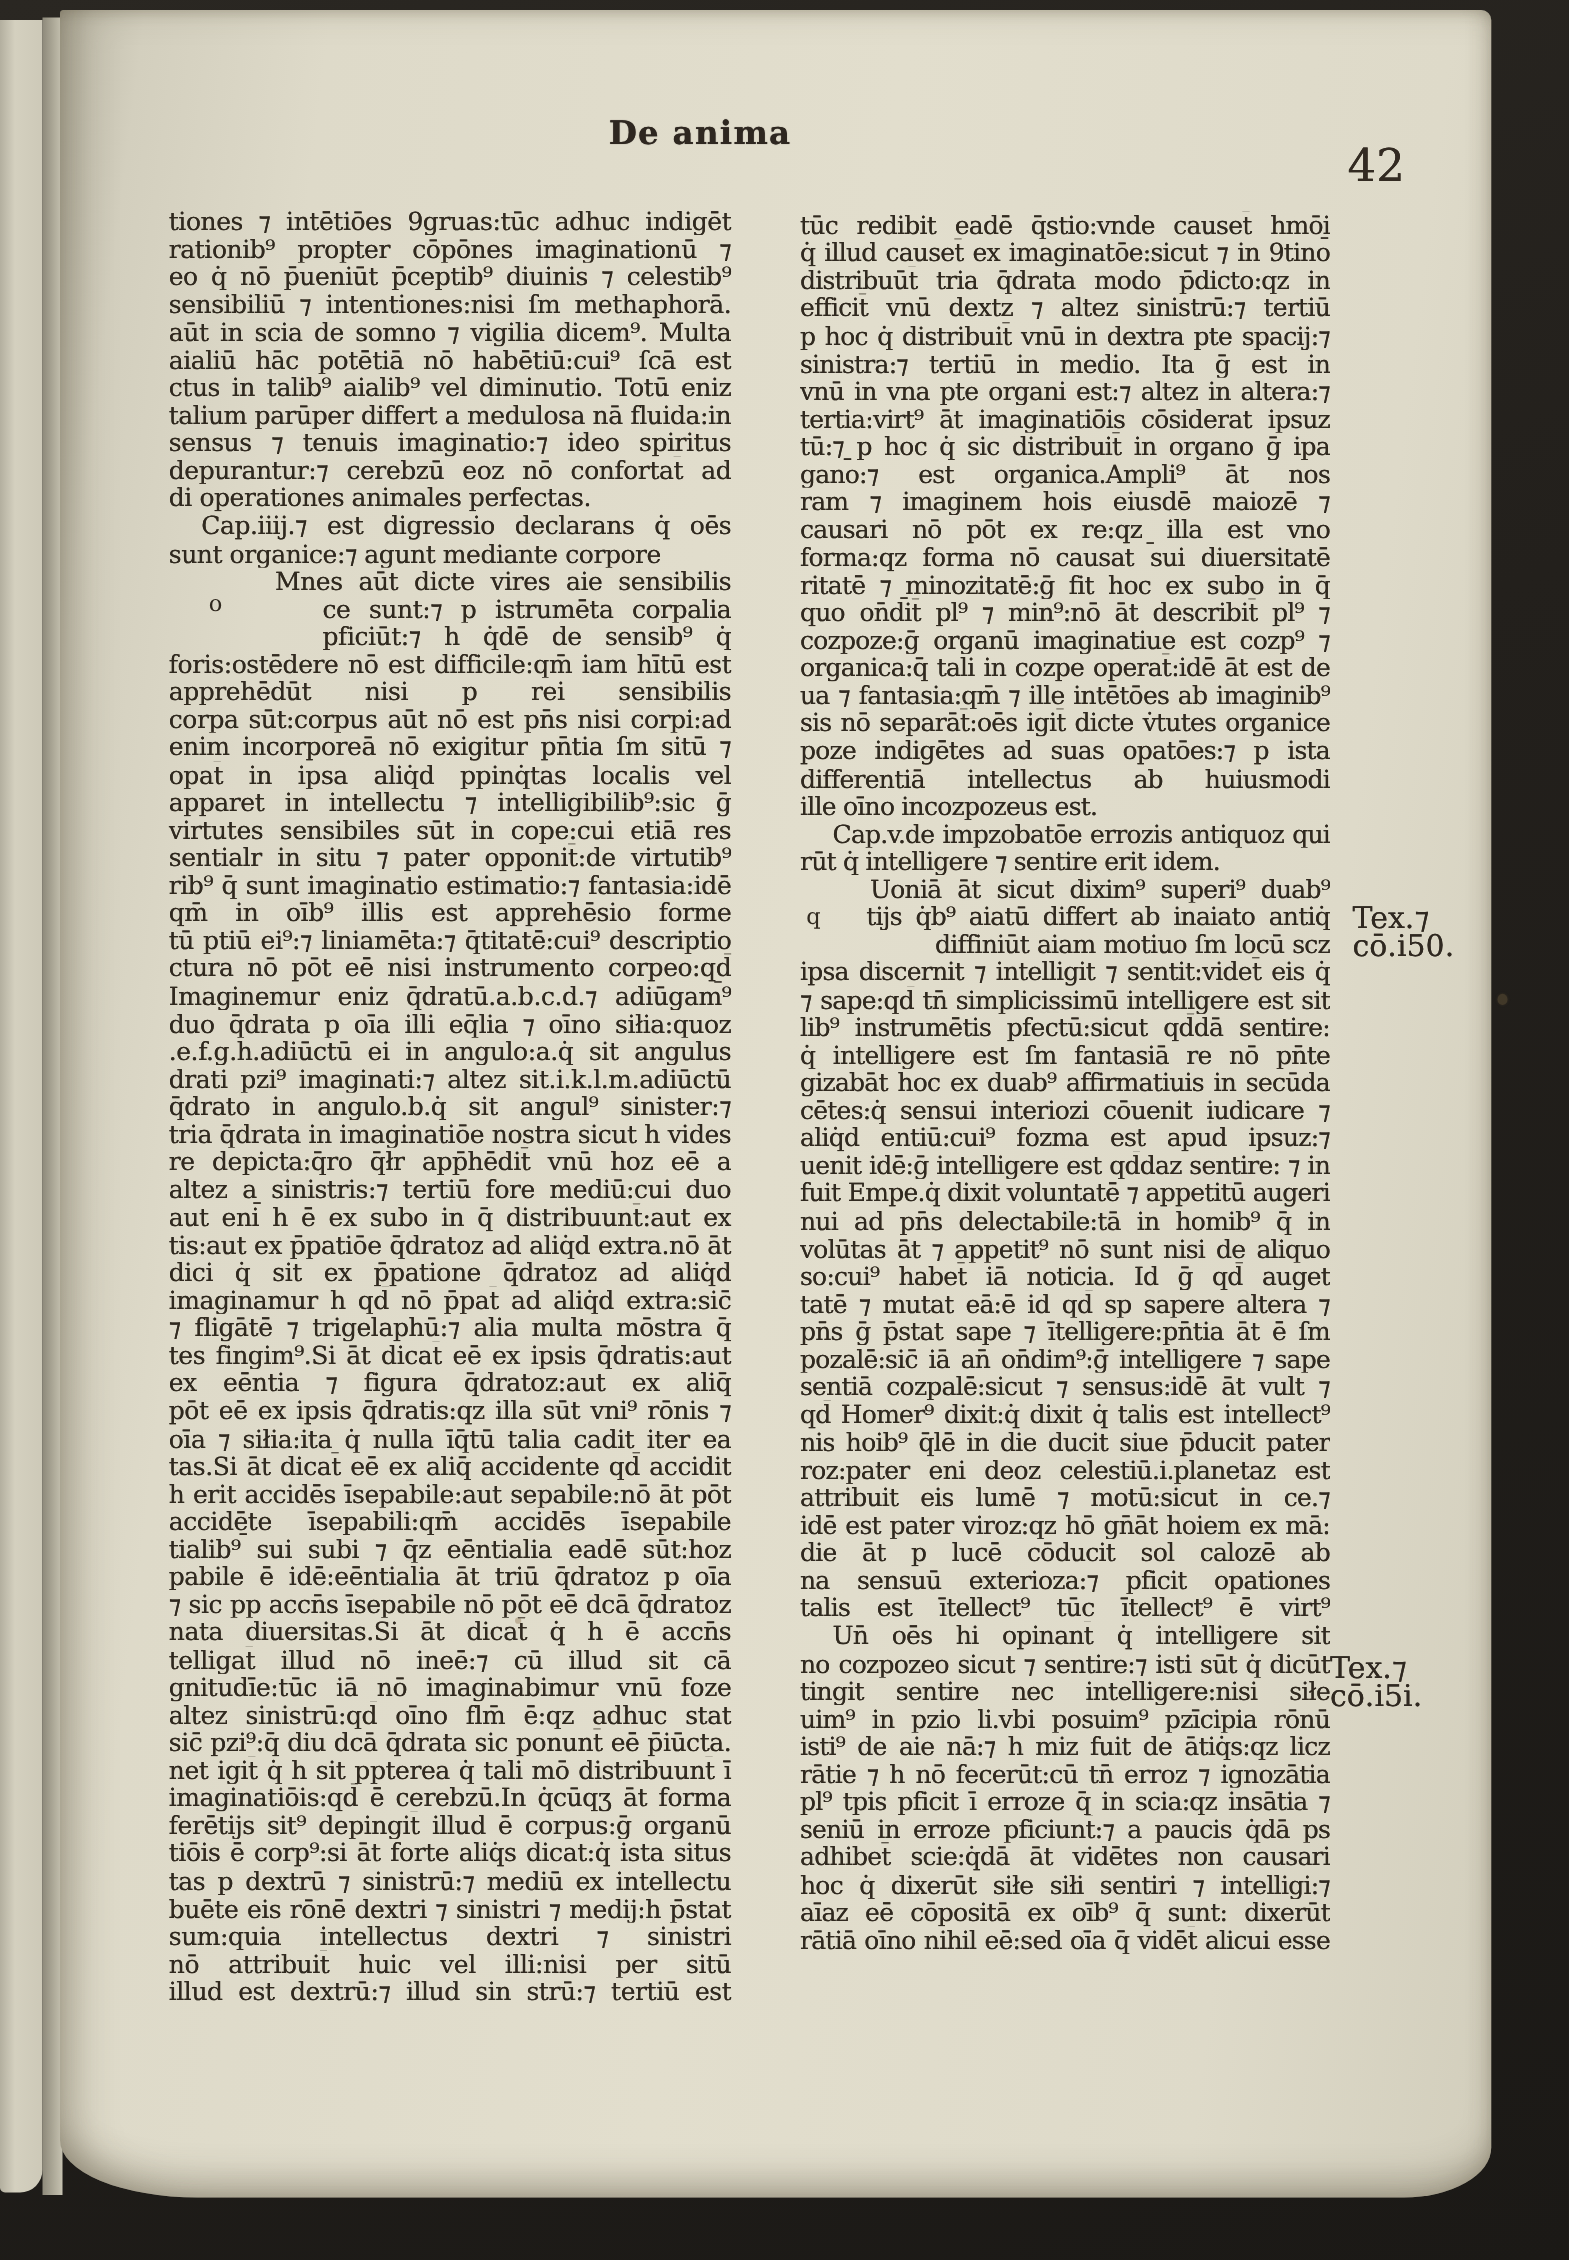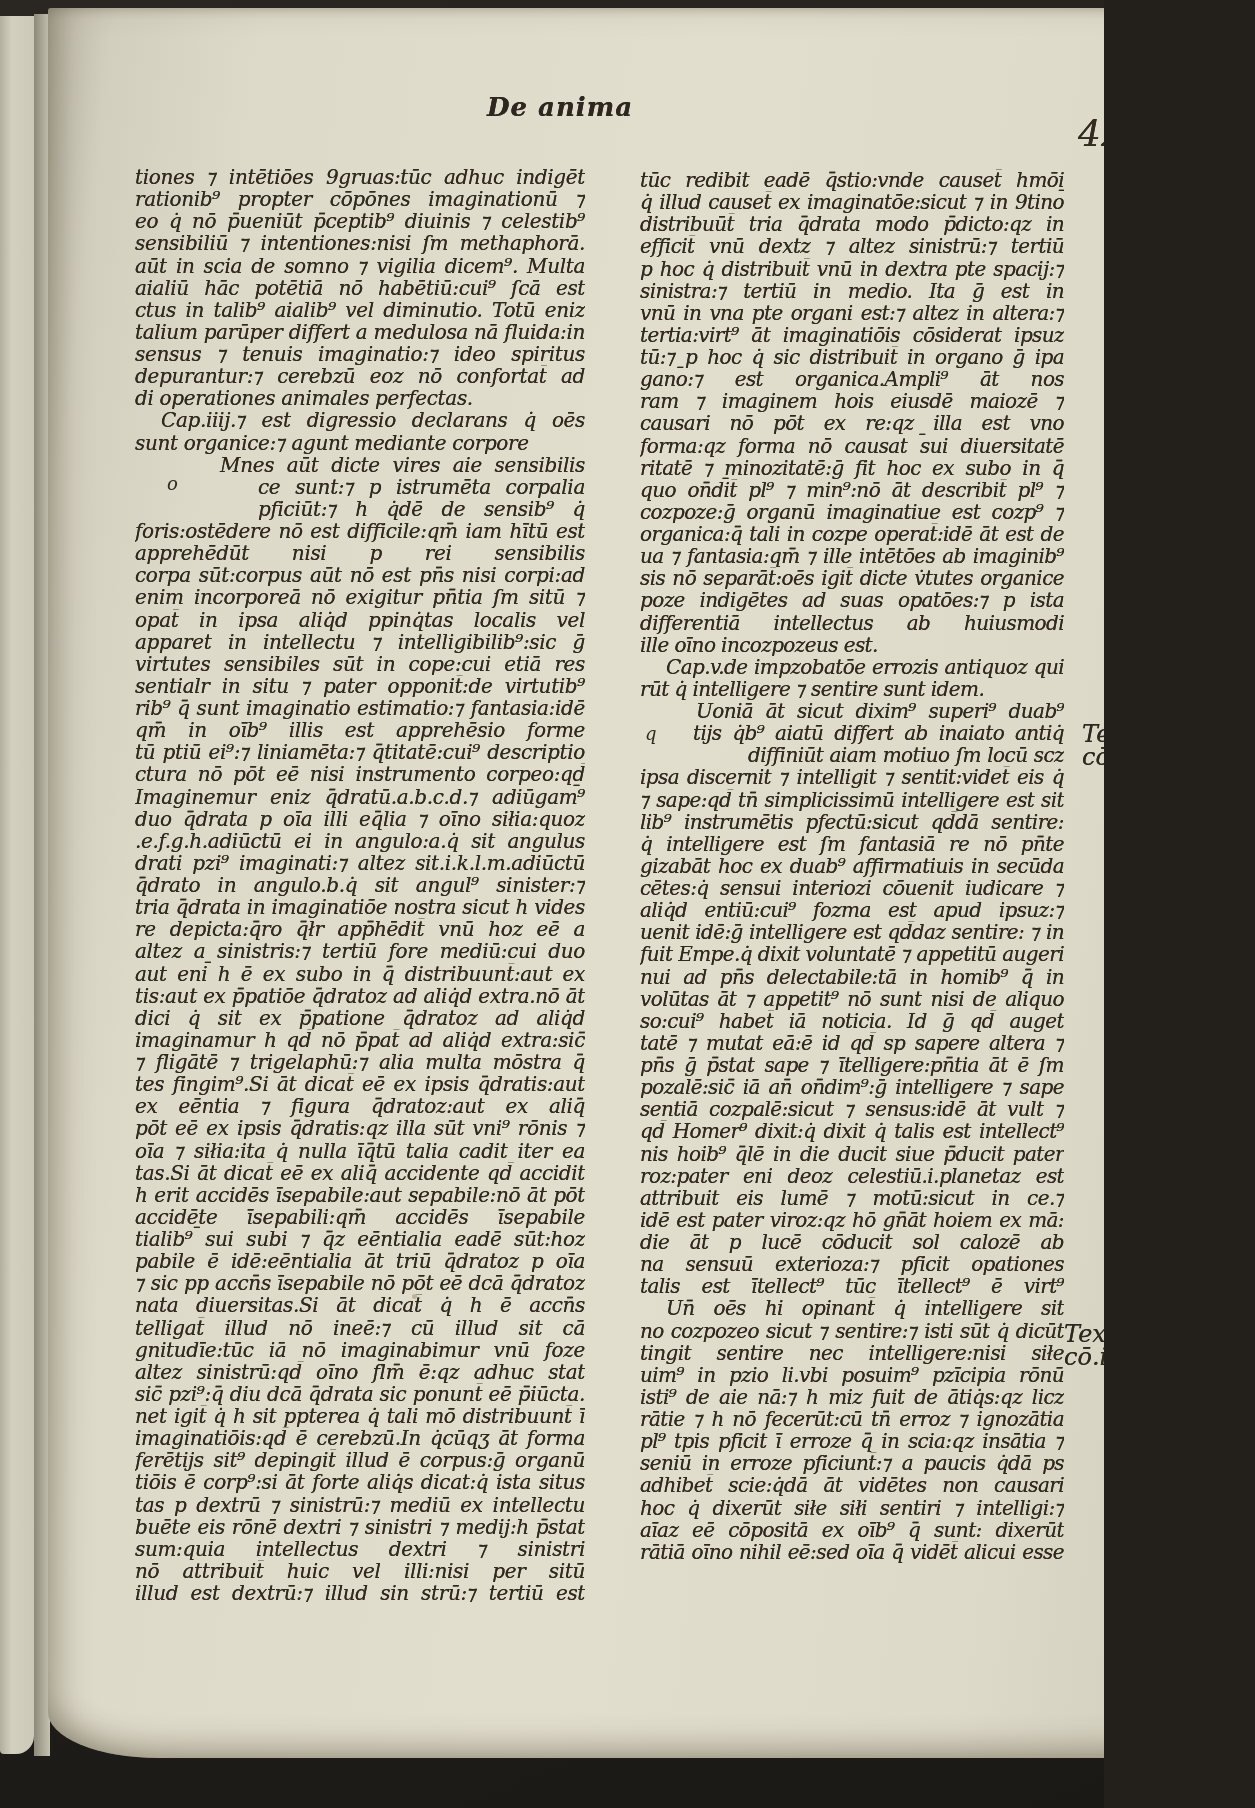--- a/index.html
+++ b/index.html
@@ -2,23 +2,22 @@
 <html><head>
 <meta charset="utf-8">
 <style>
   html,body{margin:0;padding:0;}
   body{
     width:1255px;height:1808px;
     background:#23201c;
     font-family:"DejaVu Serif","DejaVu Sans",serif;
   }
   #screen{
-    position:relative;width:1104px;height:1808px;overflow:hidden;
+    position:relative;width:1255px;height:1808px;overflow:hidden;
     background:linear-gradient(160deg,#2a2722 0%,#23201c 40%,#1b1916 100%);
-    font-style:italic;
   }
   
   .under-edge{
     position:absolute;left:0;top:16px;width:34px;height:1738px;
     background:linear-gradient(90deg,#b3af9f 0%,#d4d0bf 35%,#cdc9b8 100%);
     border-radius:0 0 18px 4px;
   }
   .gutter-crease{
     position:absolute;left:34px;top:14px;width:16px;height:1742px;
     background:linear-gradient(90deg,#8e8a7b 0%,#b0ac9b 60%,#c6c2b1 100%);
@@ -179,21 +178,21 @@
       <div class="line s-n">ritatē ⁊ minozitatē:ḡ fit hoc ex subo in q̄ distribuit̄:in</div>
       <div class="line s-n">quo on̄dit̄ pl⁹ ⁊ min⁹:nō āt describit̄ pl⁹ ⁊ min⁹ nisi in</div>
       <div class="line s-n">cozpoze:ḡ organū imaginatiue est cozp⁹ ⁊ ipa virtus</div>
       <div class="line s-n">organica:q̄ tali in cozpe operat̄:idē āt est de estimati/</div>
       <div class="line s-n">ua ⁊ fantasia:qm̄ ⁊ ille intētōes ab imaginib⁹ apprehē</div>
       <div class="line s-n">sis nō separāt̄:oēs igit̄ dicte v̇tutes organice sunt coz</div>
       <div class="line s-n">poze indigētes ad suas opatōes:⁊ p ista intelligimus</div>
       <div class="line s-n">differentiā intellectus ab huiusmodi virtutibus:quia</div>
       <div class="line s-c">ille oīno incozpozeus est.</div>
       <div class="line s-h">Cap.v.de impzobatōe errozis antiquoz qui dixe/</div>
-      <div class="line s-c">rūt q̇ intelligere ⁊ sentire sunt idem.</div>
+      <div class="line s-c">rūt q̇ intelligere ⁊ sentire erit idem.</div>
       <div class="line s-i1">Uoniā āt sicut dixim⁹ superi⁹ duab⁹ differē/</div>
       <div class="line s-i2">tijs q̇b⁹ aiatū differt ab inaiato antiq̇ p̄cipue</div>
       <div class="line s-i3">diffiniūt aiam motiuo ſm locū scz ⁊ in eo q̇</div>
       <div class="line s-n">ipsa discernit ⁊ intelligit ⁊ sentit:videt̄ eis q̇ intellige</div>
       <div class="line s-n">⁊ sape:qd̄ tn̄ simplicissimū intelligere est sit cozpoza/</div>
       <div class="line s-n">lib⁹ instrumētis pfectū:sicut qd̄dā sentire: dicebāt enī</div>
       <div class="line s-n">q̇ intelligere est ſm fantasiā re nō pn̄te opari: ⁊ sillo/</div>
       <div class="line s-n">gizabāt hoc ex duab⁹ affirmatiuis in secūda figura di/</div>
       <div class="line s-n">cētes:q̇ sensui interiozi cōuenit iudicare ⁊ discernere</div>
       <div class="line s-n">aliq̇d entiū:cui⁹ fozma est apud ipsuz:⁊ intellectui cō</div>

